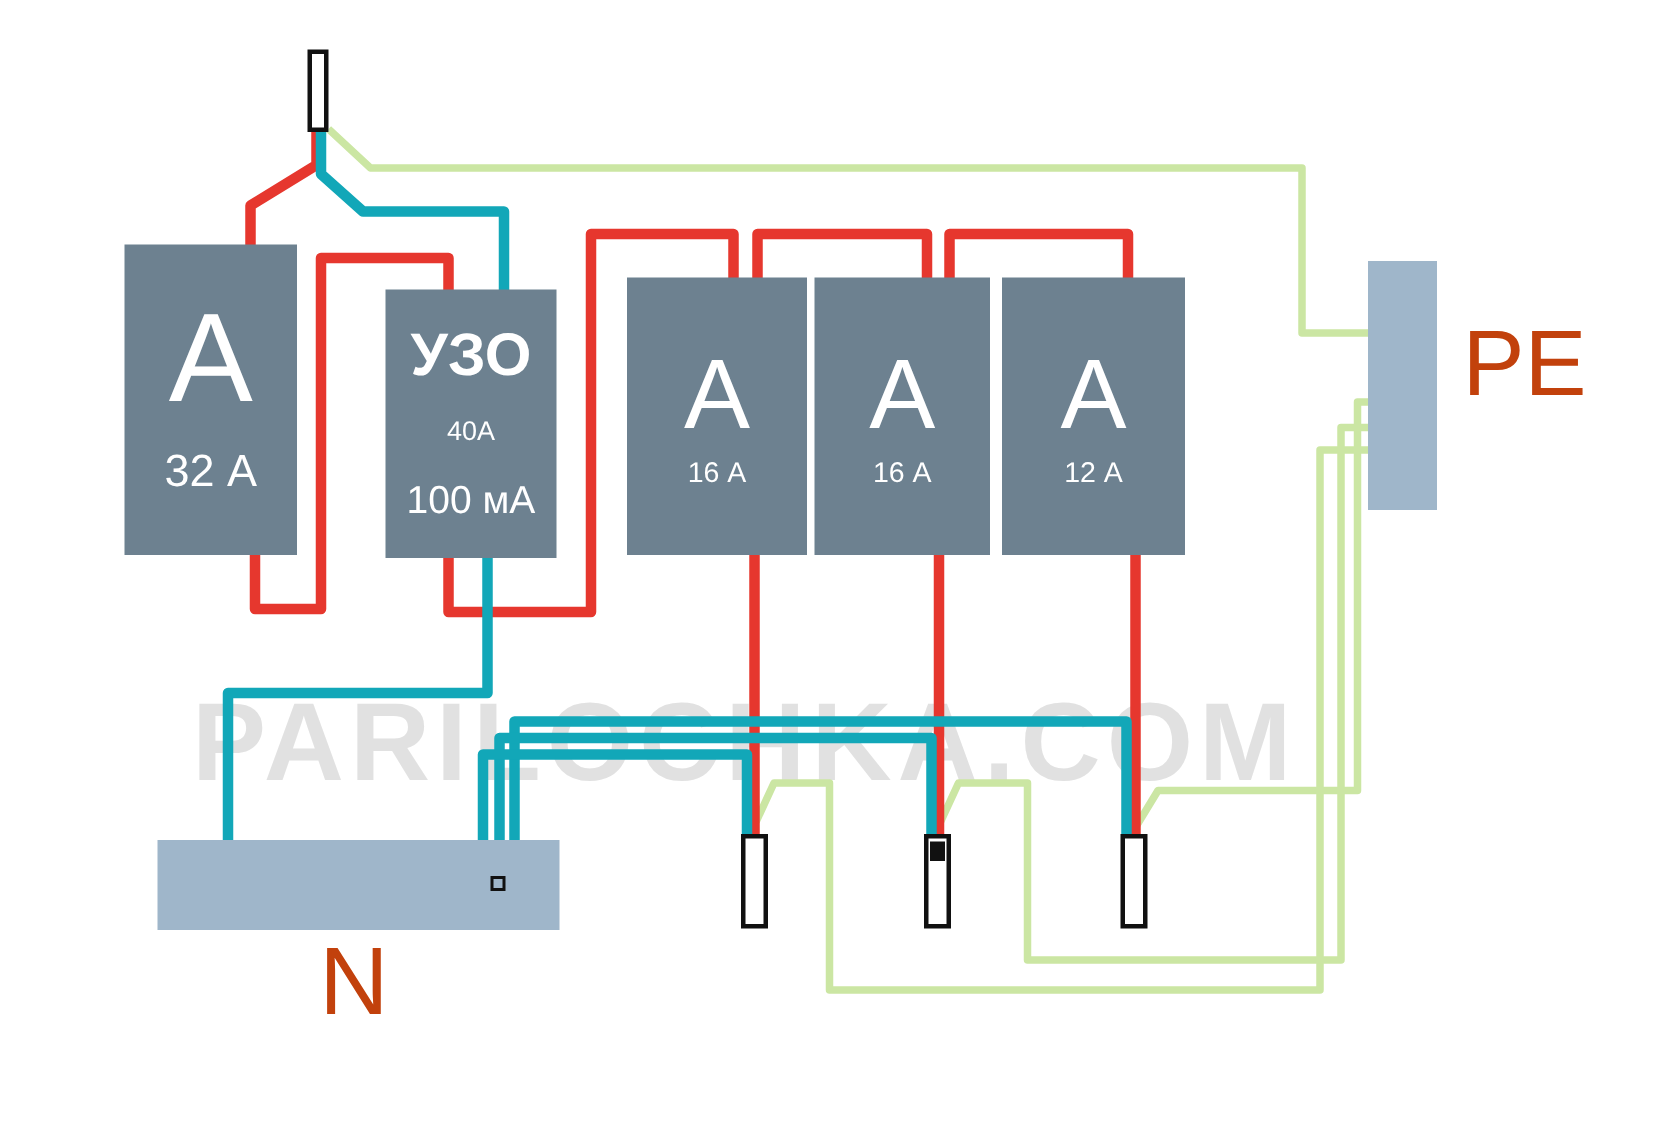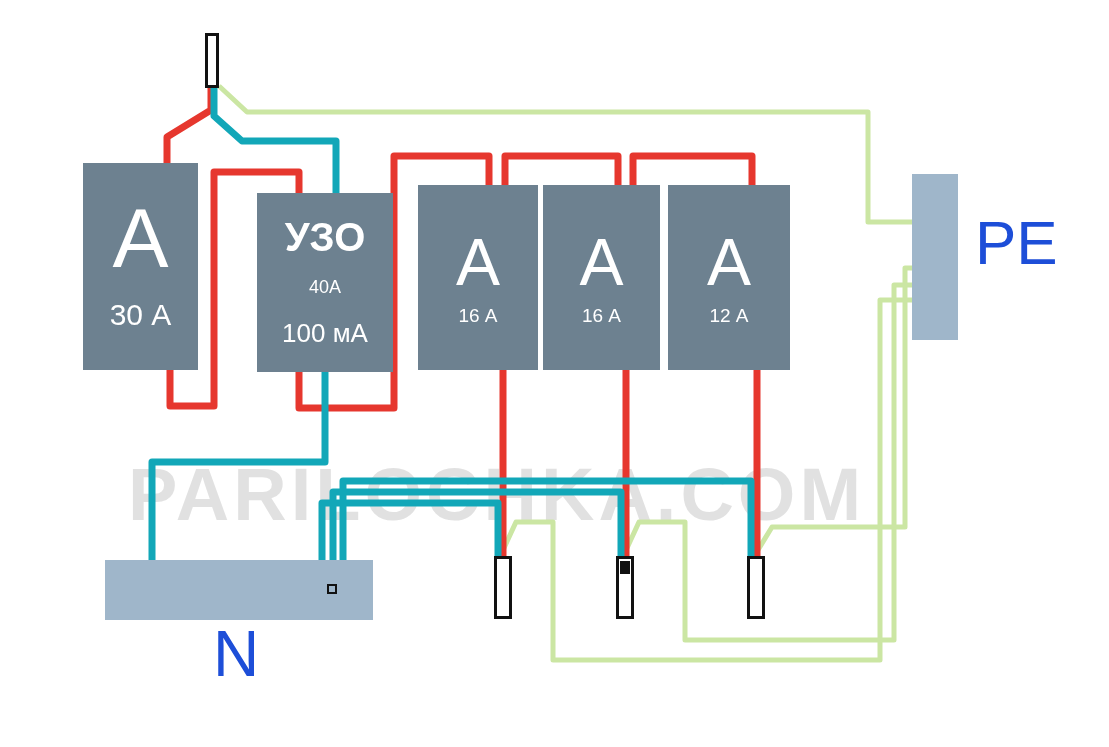--- a/index.html
+++ b/index.html
@@ -21,34 +21,34 @@
   .earth{stroke:#cbe6a3;stroke-width:5;}
   
   .device{
     position:absolute;z-index:3;background:#6d8190;color:#ffffff;
     display:flex;flex-direction:column;align-items:center;justify-content:center;
     text-align:center;
   }
   #dev-main{left:83px;top:163px;width:115px;height:207px;}
   #dev-main .glyph{font-size:84px;line-height:1;margin-top:-6px;}
   #dev-main .rating{font-size:30px;margin-top:18px;}
-  #dev-rcd{left:257px;top:193px;width:136px;height:179px;}
+  #dev-rcd{left:257px;top:193px;width:114px;height:179px;}
   #dev-rcd .title{font-size:40px;font-weight:bold;line-height:1;}
   #dev-rcd .rating{font-size:18px;margin-top:20px;text-align:right;}
   #dev-rcd .leak{font-size:26px;margin-top:20px;}
   #dev-b1{left:418px;top:185px;width:120px;height:185px;}
   #dev-b2{left:543px;top:185px;width:117px;height:185px;}
   #dev-b3{left:668px;top:185px;width:122px;height:185px;}
   .group .glyph{font-size:66px;line-height:1;}
   .group .rating{font-size:19px;margin-top:10px;}
   
   .bus{position:absolute;z-index:3;background:#9fb6ca;}
   #pe-bus{left:912px;top:174px;width:46px;height:166px;}
   #n-bus{left:105px;top:560px;width:268px;height:60px;}
-  .bus-label{position:absolute;z-index:3;color:#1d4ed8;line-height:1;}
+  .bus-label{position:absolute;z-index:3;color:#c2410c;line-height:1;}
   #pe-label{left:975px;top:212px;font-size:62px;}
   #n-label{left:196px;top:622px;width:80px;font-size:64px;text-align:center;}
   
   .terminal{
     position:absolute;z-index:3;background:#ffffff;border:3px solid #111;
     box-sizing:border-box;
   }
   #top-terminal{left:205px;top:33px;width:14px;height:55px;}
   #load1{left:494px;top:556px;width:18px;height:63px;}
   #load2{left:616px;top:556px;width:18px;height:63px;}
@@ -84,21 +84,21 @@
     <polyline class="wire neutral" points="325,371 325,462 152,462 152,560"></polyline>
     <polyline class="wire neutral" points="343,560 343,481 751,481 751,560"></polyline>
     <polyline class="wire neutral" points="333,560 333,492 621,492 621,560"></polyline>
     <polyline class="wire neutral" points="322,560 322,503 498,503 498,560"></polyline>
   </svg>
 
   <div class="terminal" id="top-terminal"></div>
 
   <div class="device" id="dev-main">
     <div class="glyph">А</div>
-    <div class="rating">30 А</div>
+    <div class="rating">32 А</div>
   </div>
 
   <div class="device" id="dev-rcd">
     <div class="title">УЗО</div>
     <div class="rating">40А</div>
     <div class="leak">100 мА</div>
   </div>
 
   <div class="device group" id="dev-b1">
     <div class="glyph">А</div>

